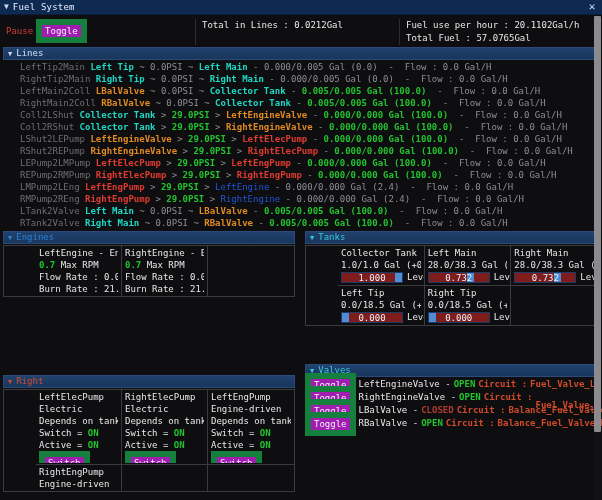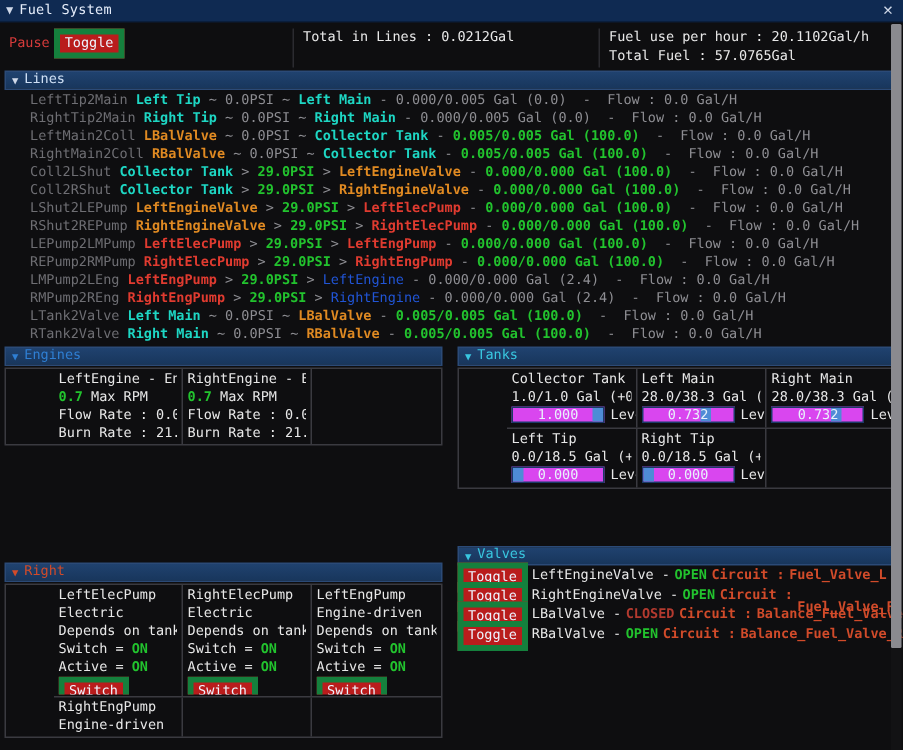--- a/index.html
+++ b/index.html
@@ -28,22 +28,22 @@
     color:#cfd8e8; font-size:11px; line-height:12px; text-align:center; cursor:pointer;
   }
 
   
   .topbar{ display:flex; height:30px; padding:4px 0 0 0; background:#0e0e10; }
   .topcell{ padding:0 6px; }
   .topcell .row{ height:13px; line-height:13px; white-space:nowrap; }
   .sep{ width:1px; background:#2b2b30; margin:0 0; height:26px; }
   .pause{ color:#d63b3b; }
   .btn{
-    display:inline-block; background:#b91c1c; color:#eef4ff;
-    border:4px solid #15803d; padding:0 3px; margin-left:3px;
+    display:inline-block; background:#a21caf; color:#eef4ff;
+    border:6px solid #15803d; padding:0 3px; margin-left:3px;
     line-height:12px; font-size:9px; cursor:pointer;text-align:right;
   }
 
   
   .sec-hdr{
     height:13px; line-height:13px;
     background:linear-gradient(#20426f,#18365c);
     border:1px solid #2b4a77;
     display:flex; align-items:center; gap:4px;
     padding:0 4px; margin:2px 3px 1px 3px;
@@ -94,21 +94,21 @@
   
   .eng .tcell{ width:33.34%; }
   
   .tanks .tcell{ width:33.34%; }
   
   .pumps .tcell{ width:33.34%; }
 
   
   .slider{
     position:relative; display:inline-block;
-    width:62px; height:11px; background:#d946ef;
+    width:62px; height:11px; background:#7f1d1d;
     border:1px solid #1b3a66; vertical-align:middle;
     cursor:pointer;
   }
   .slider .grab{
     position:absolute; top:0; bottom:0; width:7px;
     background:#4e8cd6;
   }
   .slider .val{
     position:absolute; left:0; right:0; top:0;
     text-align:center; line-height:11px; font-size:9px; color:#e9f1fc;

